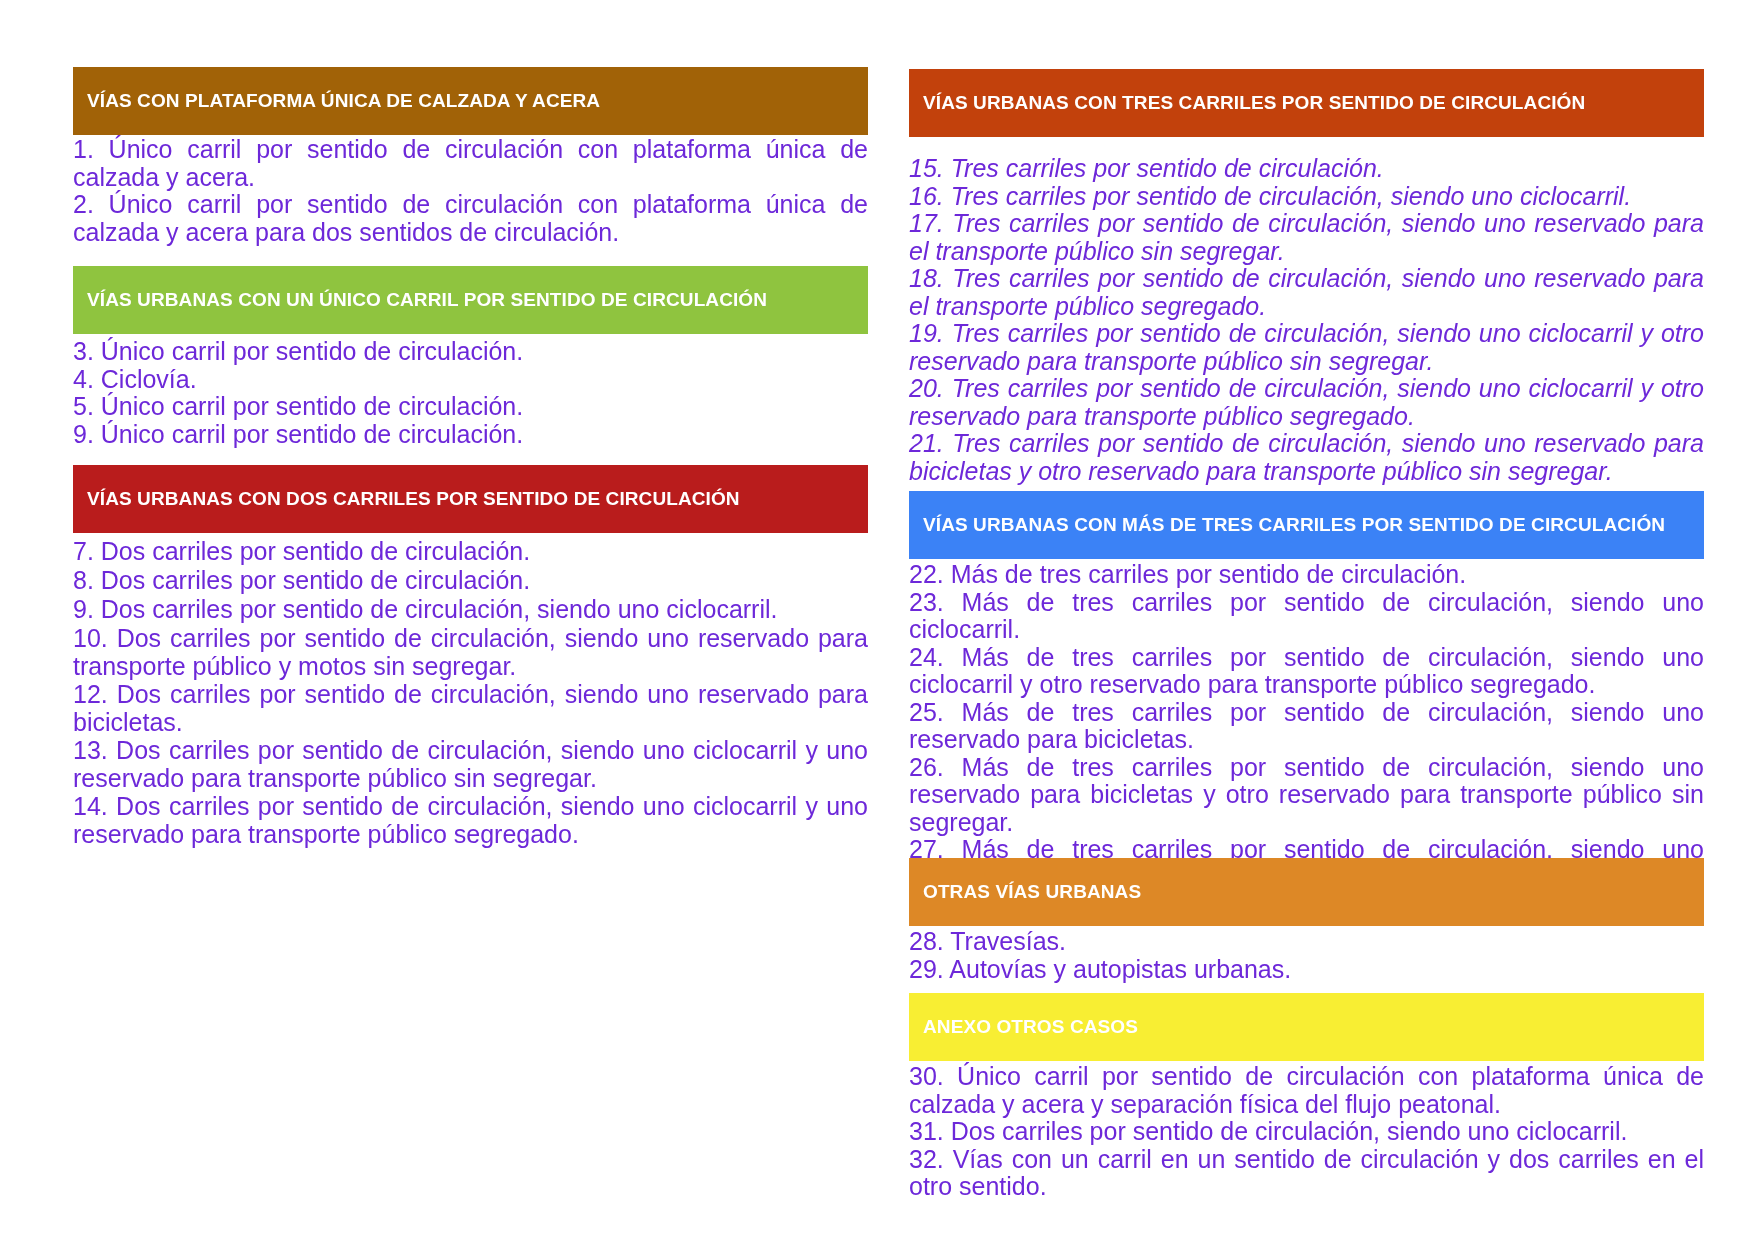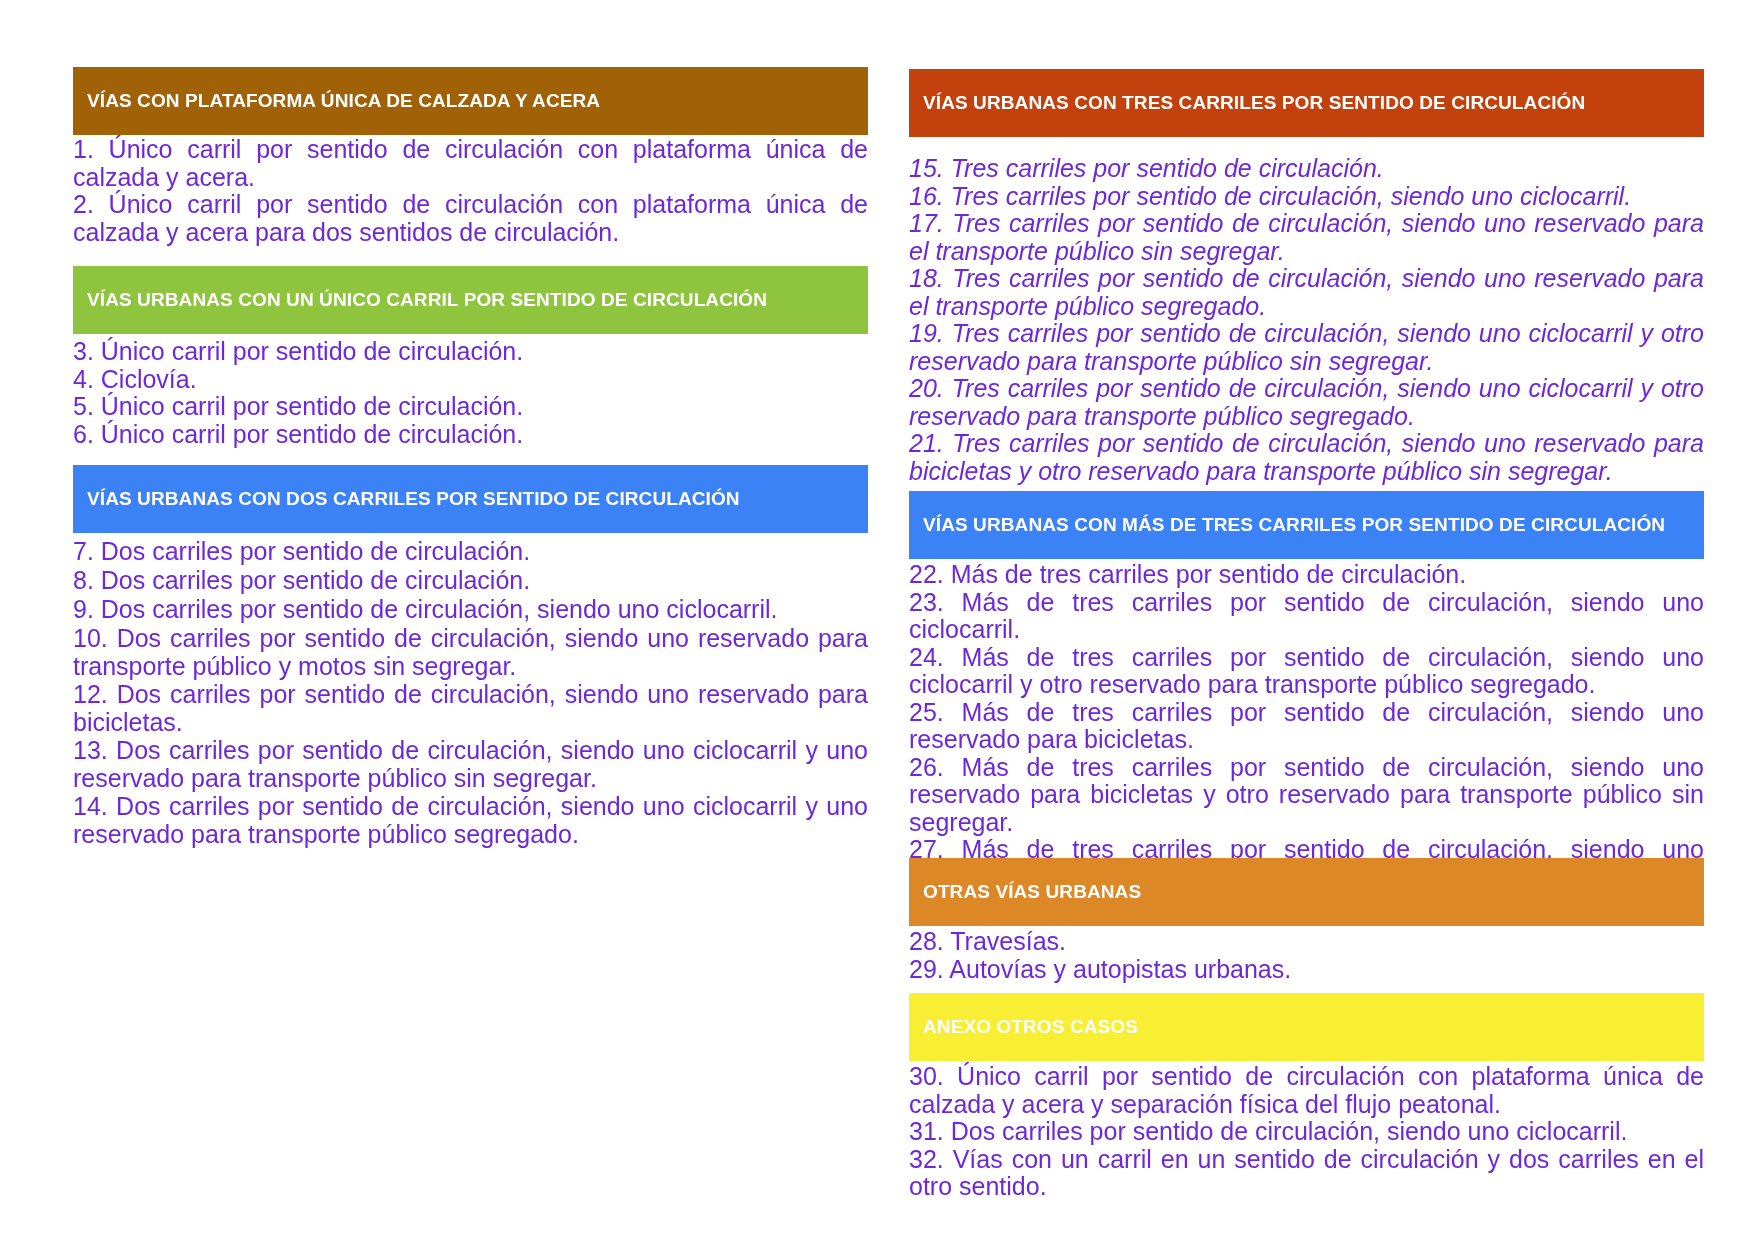--- a/index.html
+++ b/index.html
@@ -32,26 +32,26 @@
   </div>
 
   <div class="section" style="top:266px;">
     <div class="header" style="background:#8FC43F;">
       <span>VÍAS URBANAS CON UN ÚNICO CARRIL POR SENTIDO DE CIRCULACIÓN</span>
     </div>
     <ul class="items" style="margin-top:4px;">
       <li>3. Único carril por sentido de circulación.</li>
       <li>4. Ciclovía.</li>
       <li>5. Único carril por sentido de circulación.</li>
-      <li>6. Único carril por sentido de circulación.</li>
+      <li>9. Único carril por sentido de circulación.</li>
     </ul>
   </div>
 
   <div class="section" style="top:465px;">
-    <div class="header" style="background:#3b82f6;align-items:center;">
+    <div class="header" style="background:#b91c1c;align-items:center;">
       <span>VÍAS URBANAS CON DOS CARRILES POR SENTIDO DE CIRCULACIÓN</span>
     </div>
     <ul class="items spacious" style="margin-top:4px;">
       <li>7. Dos carriles por sentido de circulación.</li>
       <li>8. Dos carriles por sentido de circulación.</li>
       <li>9. Dos carriles por sentido de circulación, siendo uno ciclocarril.</li>
       <li style="line-height:28px;">10. Dos carriles por sentido de circulación, siendo uno reservado para transporte público y motos sin segregar.</li>
       <li style="line-height:28px;">12. Dos carriles por sentido de circulación, siendo uno reservado para bicicletas.</li>
       <li style="line-height:28px;">13. Dos carriles por sentido de circulación, siendo uno ciclocarril y uno reservado para transporte público sin segregar.</li>
       <li style="line-height:28px;">14. Dos carriles por sentido de circulación, siendo uno ciclocarril y uno reservado para transporte público segregado.</li>

